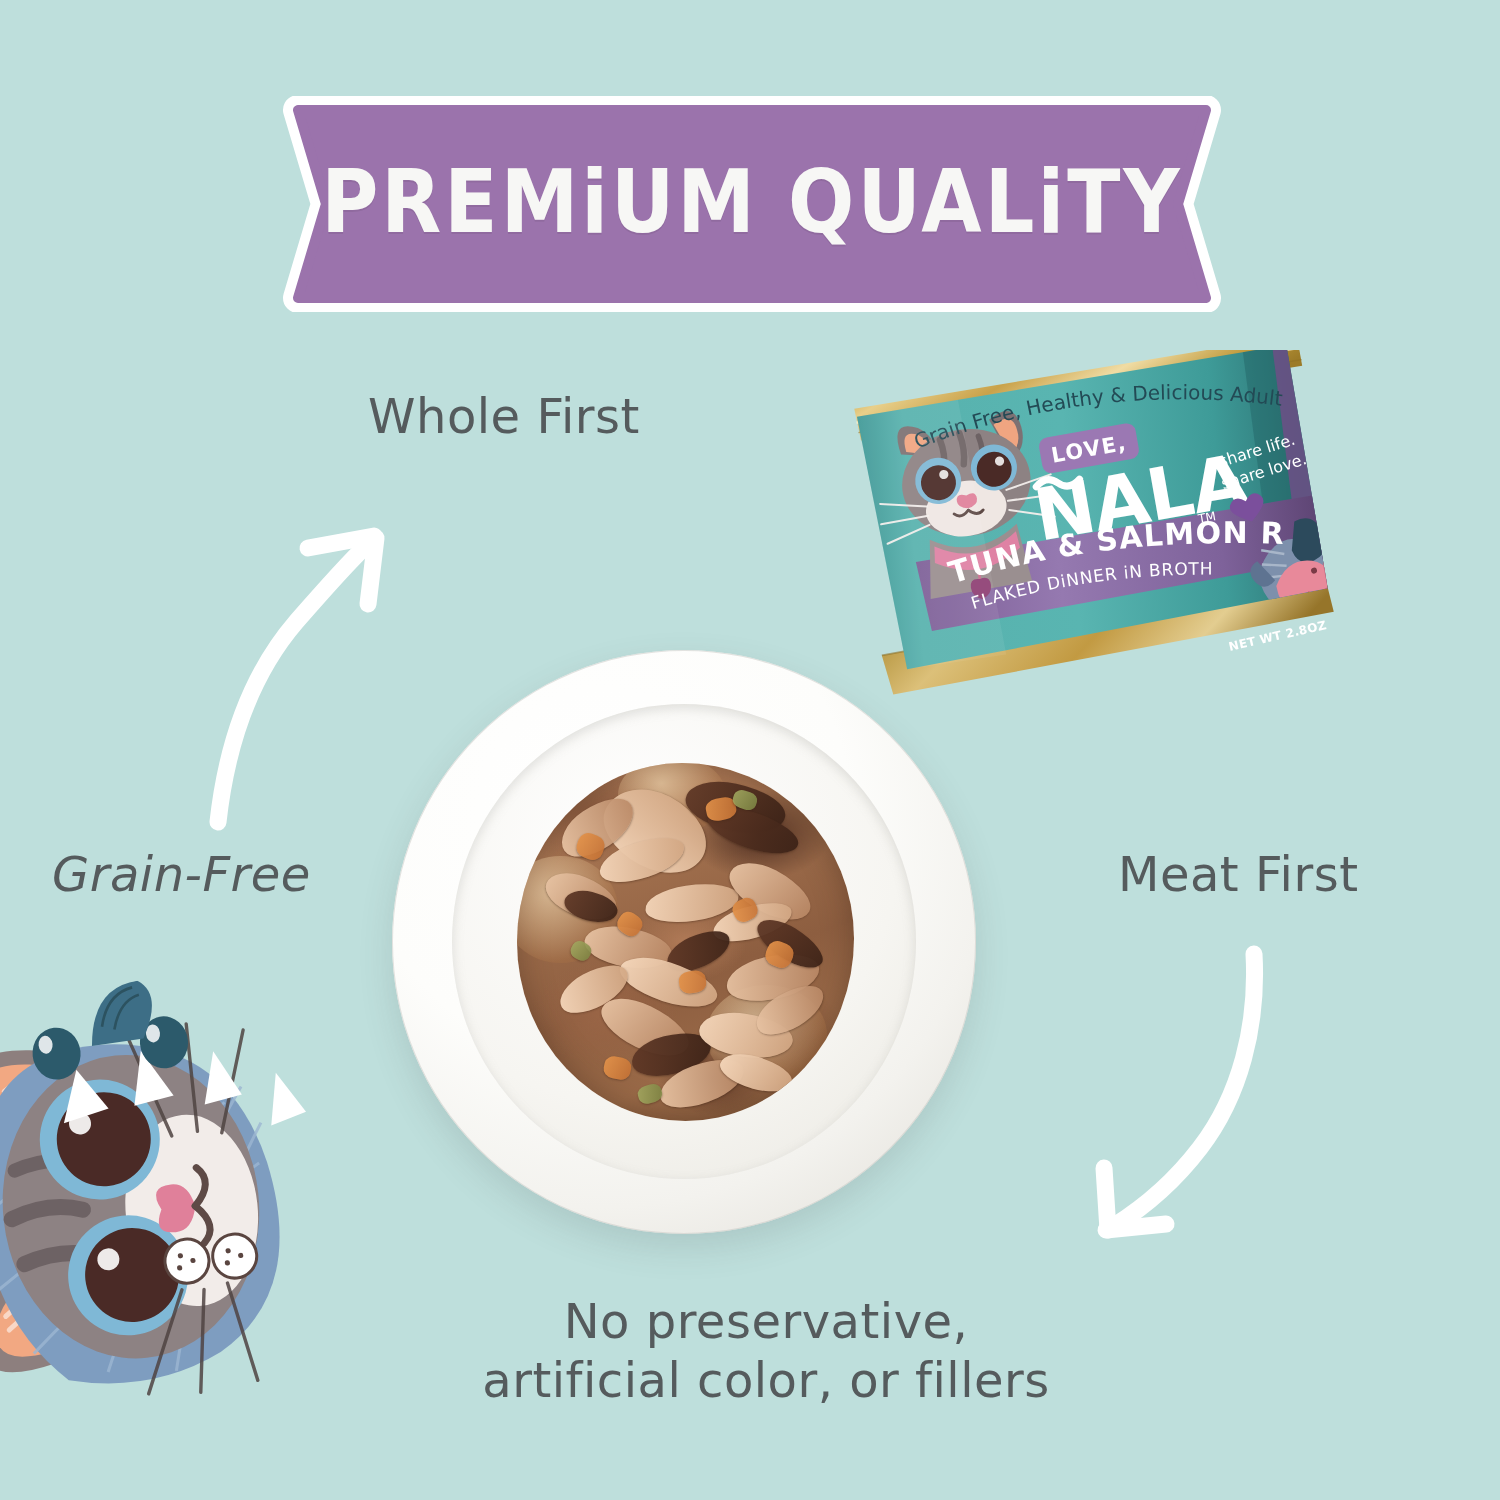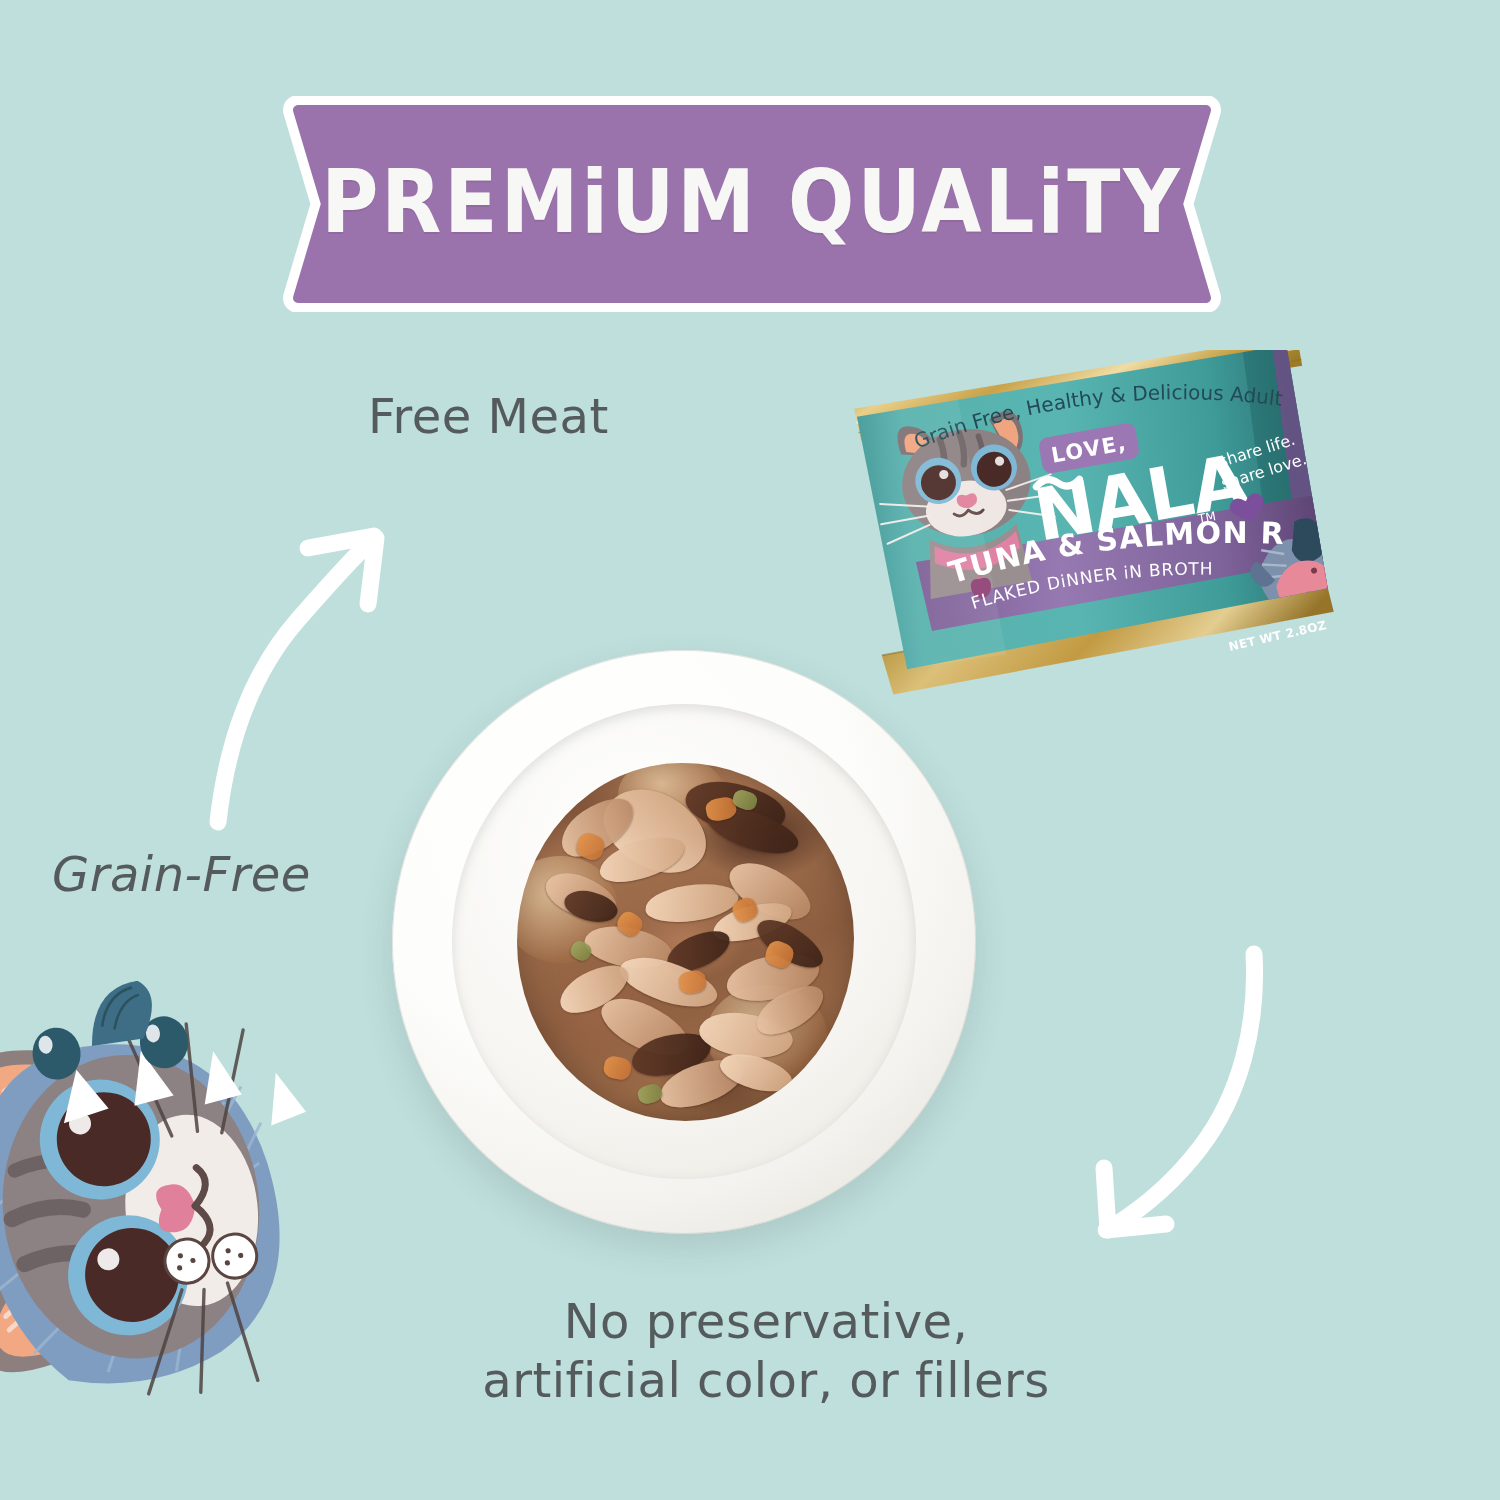--- a/index.html
+++ b/index.html
@@ -147,24 +147,25 @@
                L 934 14
                L 906 108
                L 934 202
                L 26 202
                L 54 108
                Z" fill="#9b73ac" stroke="#9b73ac" stroke-width="10" stroke-linejoin="round"></path>
     </svg>
     <div class="banner-text">PREMiUM QUALiTY</div>
   </div>
 
-  <div class="flabel" id="label-whole-meat">Free Meat</div>
+  <div class="flabel" id="label-whole-meat">Whole First</div>
 
   <div class="flabel" id="label-grain-free">Grain-Free</div>
 
+  <div class="flabel" id="label-meat-first">Meat First</div>
 
   <div class="flabel" id="label-no-pres">
     <span class="l1">No preservative,</span>
     <span class="l2">artificial color, or fillers</span>
   </div>
 
   <svg class="arrow" id="arrow-up" viewBox="0 0 210 340">
     <g fill="none" stroke="#ffffff" stroke-width="17" stroke-linecap="round" stroke-linejoin="round">
       <path d="M 22 322 C 30 250 52 178 100 122 C 130 88 152 62 176 40"></path>
       <path d="M 112 48 L 178 36"></path>

